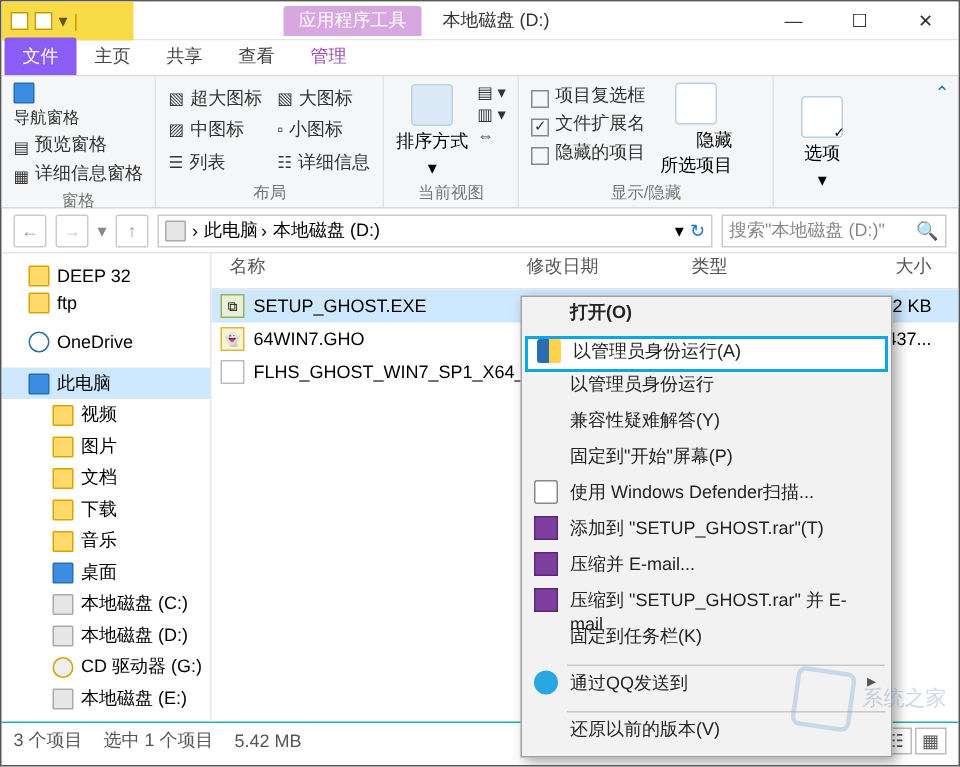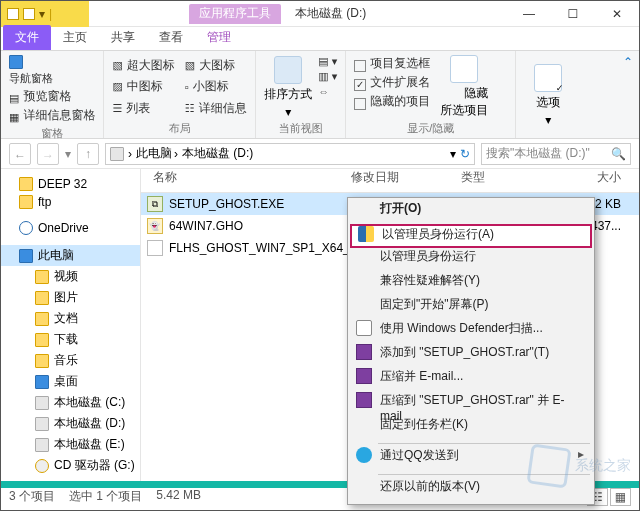--- a/index.html
+++ b/index.html
@@ -44,25 +44,25 @@
 .list{flex:1;display:flex;flex-direction:column}
 .colhdr{height:24px;border-bottom:1px solid #e5e5e5;display:flex;align-items:flex-start;color:#555}
 .col-name{width:210px;padding-left:12px}
 .col-date{width:110px}
 .col-type{width:80px}
 .col-size{flex:1;text-align:right;padding-right:18px}
 .rows{flex:1}
 .row{height:22px;display:flex;align-items:center;padding-left:6px}
 .row.sel{background:#cde8ff}
 .row .fico{width:16px;height:16px;margin-right:6px;background:#fff;border:1px solid #bbb;display:flex;align-items:center;justify-content:center;font-size:9px}
-.statusbar{height:24px;border-top:7px solid #14b8a6;display:flex;align-items:flex-start;padding:0 8px;gap:14px;color:#555;font-size:11px}
+.statusbar{height:24px;border-top:1px solid #14b8a6;display:flex;align-items:center;padding:0 8px;gap:14px;color:#555;font-size:11px}
 .ctxmenu{position:absolute;left:346px;top:196px;width:248px;background:#f2f2f2;border:1px solid #a0a0a0;box-shadow:3px 3px 8px rgba(0,0,0,.35);padding:2px}
 .ctxitem{height:24px;display:flex;align-items:flex-start;padding:0 8px 0 30px;position:relative;color:#222}
 .ctxitem .cico{position:absolute;left:6px;width:16px;height:16px}
-.ctxitem.hi{border:2px solid #be185d;background:#fff}
+.ctxitem.hi{border:2px solid #0ea5e9;background:#fff}
 .ctxitem .arrow{margin-left:auto;color:#555}
 .ctxsep{height:1px;background:#c8c8c8;margin:3px 2px 3px 28px}
 .shield{background:linear-gradient(90deg,#2a6db0 50%,#ffd24a 50%);border-radius:2px}
 .rar{background:#7e3fa0;border:1px solid #5b2a77}
 .watermark{position:absolute;right:8px;bottom:24px;opacity:.35;display:flex;align-items:center;gap:6px}
 .watermark .logo{width:40px;height:40px;border:3px solid #7aa9d8;border-radius:6px;transform:rotate(8deg)}
 .watermark .txt{color:#6b93bc;font-size:14px}
 </style>
 </head>
 <body>
@@ -234,26 +234,26 @@
       </div>
     <div class="tnode l2">
         <span class="tico disk"></span>
         <span>本地磁盘 (C:)</span>
       </div>
     <div class="tnode l2">
         <span class="tico disk"></span>
         <span>本地磁盘 (D:)</span>
       </div>
     <div class="tnode l2">
+        <span class="tico cd"></span>
+        <span>CD 驱动器 (G:)</span>
+      </div>
+    <div class="tnode l2">
         <span class="tico disk"></span>
         <span>本地磁盘 (E:)</span>
-      </div>
-    <div class="tnode l2">
-        <span class="tico cd"></span>
-        <span>CD 驱动器 (G:)</span>
       </div>
     <div style="height:8px"></div>
 
   </div>
   <div class="list">
     <div class="colhdr">
       <div class="col-name">名称</div>
       <div class="col-date">修改日期</div>
       <div class="col-type">类型</div>
       <div class="col-size">大小</div>

